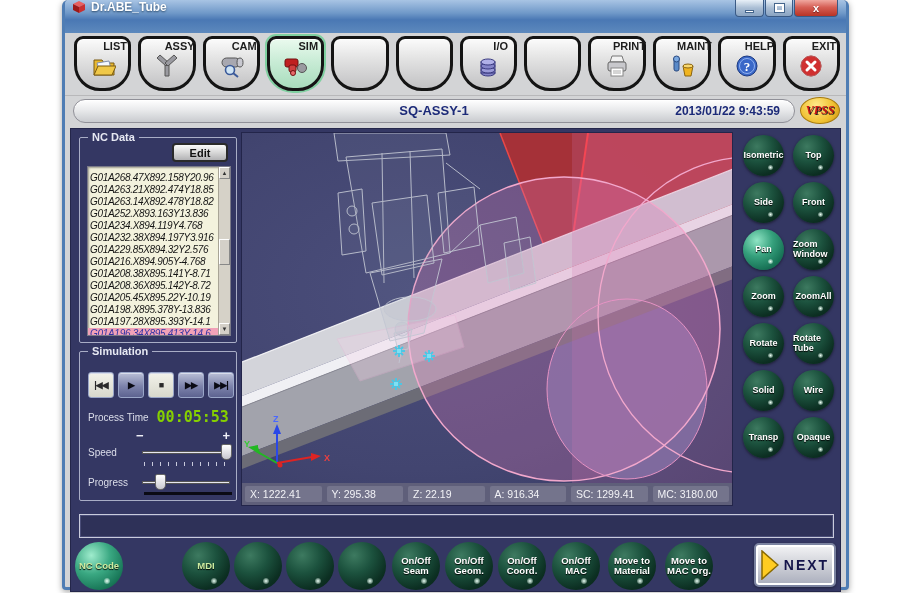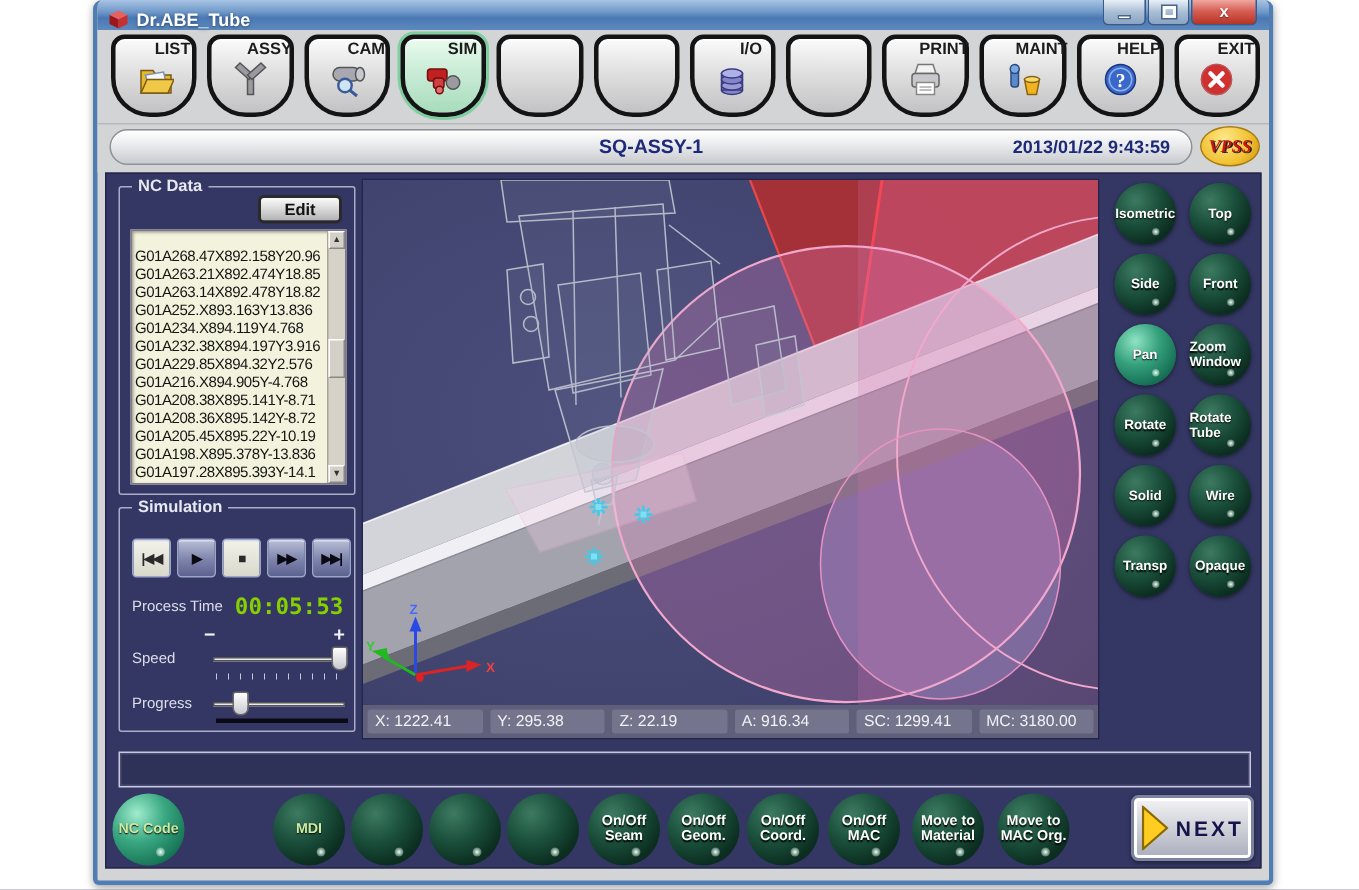--- a/index.html
+++ b/index.html
@@ -2,23 +2,23 @@
 <html><head>
 <meta charset="utf-8">
 <style>
   * { margin:0; padding:0; box-sizing:border-box; }
   html,body { width:906px; height:593px; background:#ffffff; font-family:"Liberation Sans", sans-serif; overflow:hidden; }
 
   
   .window { position:absolute; left:62px; top:0; width:787px; height:590px;
     border:3px solid #4f7db4; border-top:none; border-radius:6px 6px 4px 4px;
     background:#d3d4d6; box-shadow:0 2px 6px rgba(0,0,0,.35); }
-  .titlebar { position:relative; height:20px; border-radius:4px 4px 0 0;
+  .titlebar { position:relative; height:33px; border-radius:4px 4px 0 0;
     background:linear-gradient(180deg,#a8c4e4 0%,#6f98c8 40%,#4a78b4 60%,#5d89bd 100%);
-    display:flex; align-items:flex-end; padding-left:7px; }
+    display:flex; align-items:flex-start; padding-left:7px; }
   .titlebar .app-title { color:#fff; font-size:12px; font-weight:bold; text-shadow:0 1px 2px #2a4a6a; margin-left:5px; }
   .winbtns { position:absolute; right:8px; top:0; display:flex; }
   .winbtn { height:17px; border:1px solid #3a5a85; border-top:none; border-radius:0 0 4px 4px;
     background:linear-gradient(180deg,#e8f0f8,#a9bdd4 50%,#8aa4c2); display:flex; align-items:center; justify-content:center; margin-left:1px; }
   .winbtn.min{ width:29px; } .winbtn.max{ width:28px; }
   .winbtn.close{ width:44px; background:linear-gradient(180deg,#f0a8a0,#d65f55 45%,#b83325); }
   .glyph-min{ width:9px; height:3px; background:#fff; border:1px solid #44658c; margin-top:6px; }
   .glyph-max{ width:9px; height:8px; border:2px solid #fff; outline:1px solid #44658c; }
   .glyph-close{ color:#fff; font-size:11px; font-weight:bold; text-shadow:0 1px 1px #702020; }
 
@@ -54,21 +54,21 @@
     font-size:11px; font-weight:bold; color:#e6e8f2; }
   .nc-group { left:8px; top:8px; width:158px; height:206px; }
   .sim-group { left:8px; top:222px; width:158px; height:150px; }
 
   .edit-btn { position:absolute; right:8px; top:5px; width:56px; height:19px;
     background:linear-gradient(180deg,#fafafa,#d8d8d8 50%,#b2b2b4); border:2px solid #2a2a2a; border-radius:4px;
     font-size:11px; font-weight:bold; color:#111; display:flex; align-items:center; justify-content:center; }
 
   .nc-list { position:absolute; left:7px; top:28px; width:144px; height:170px; background:#f3f2dd;
     border:1px solid #7a7a88; box-shadow:inset 1px 1px 2px rgba(0,0,0,.35); display:flex; }
-  .nc-rows { flex:1; overflow:hidden; padding-top:12px; }
+  .nc-rows { flex:1; overflow:hidden; padding-top:5px;font-style:italic; }
   .nc-row { font-size:10px; line-height:12px; letter-spacing:-0.3px; color:#141414; white-space:nowrap; padding-left:2px; }
   .nc-row.selected { background:#f1a2b8; color:#3434a4; }
   .nc-scroll { width:12px; background:#d6d2c8; border-left:1px solid #a8a496; display:flex; flex-direction:column; }
   .scroll-btn { height:12px; background:#d4d0c8; border:1px solid; border-color:#fff #888 #888 #fff; font-size:6px; color:#333;
     display:flex; align-items:center; justify-content:center; }
   .scroll-track { flex:1; position:relative; }
   .scroll-thumb { position:absolute; left:0; top:42%; width:100%; height:26px; background:#d4d0c8; border:1px solid; border-color:#fff #888 #888 #fff; }
 
   
   .transport { position:absolute; left:8px; top:20px; display:flex; gap:4px; }
@@ -442,20 +442,24 @@
       </div>
       <div class="vrow">
         <div class="sphere">Side</div>
         <div class="sphere">Front</div>
       </div>
       <div class="vrow">
         <div class="sphere active">Pan</div>
         <div class="sphere">Zoom Window</div>
       </div>
       <div class="vrow">
+        <div class="sphere">Zoom</div>
+        <div class="sphere">ZoomAll</div>
+      </div>
+      <div class="vrow">
         <div class="sphere">Rotate</div>
         <div class="sphere">Rotate Tube</div>
       </div>
       <div class="vrow">
         <div class="sphere">Solid</div>
         <div class="sphere">Wire</div>
       </div>
       <div class="vrow">
         <div class="sphere">Transp</div>
         <div class="sphere">Opaque</div>

